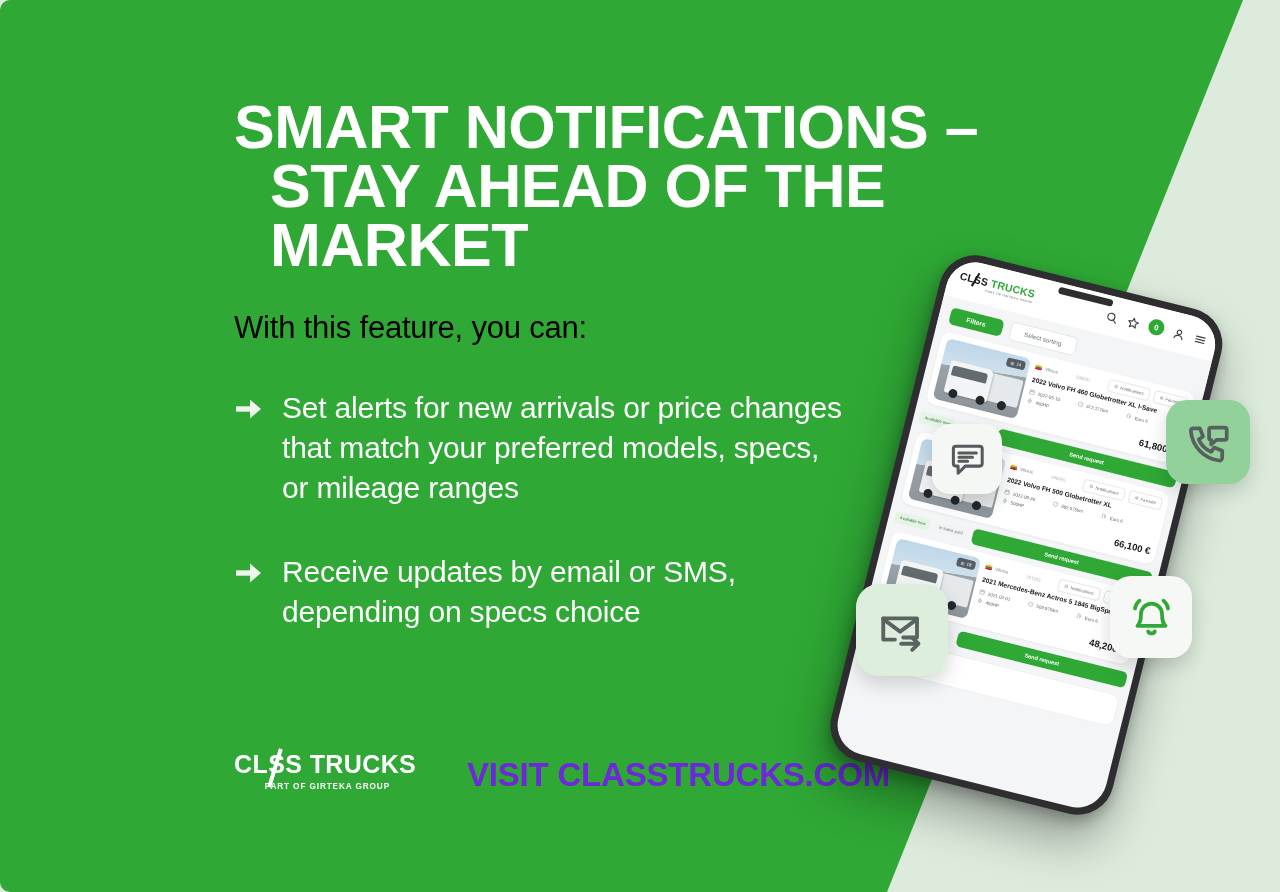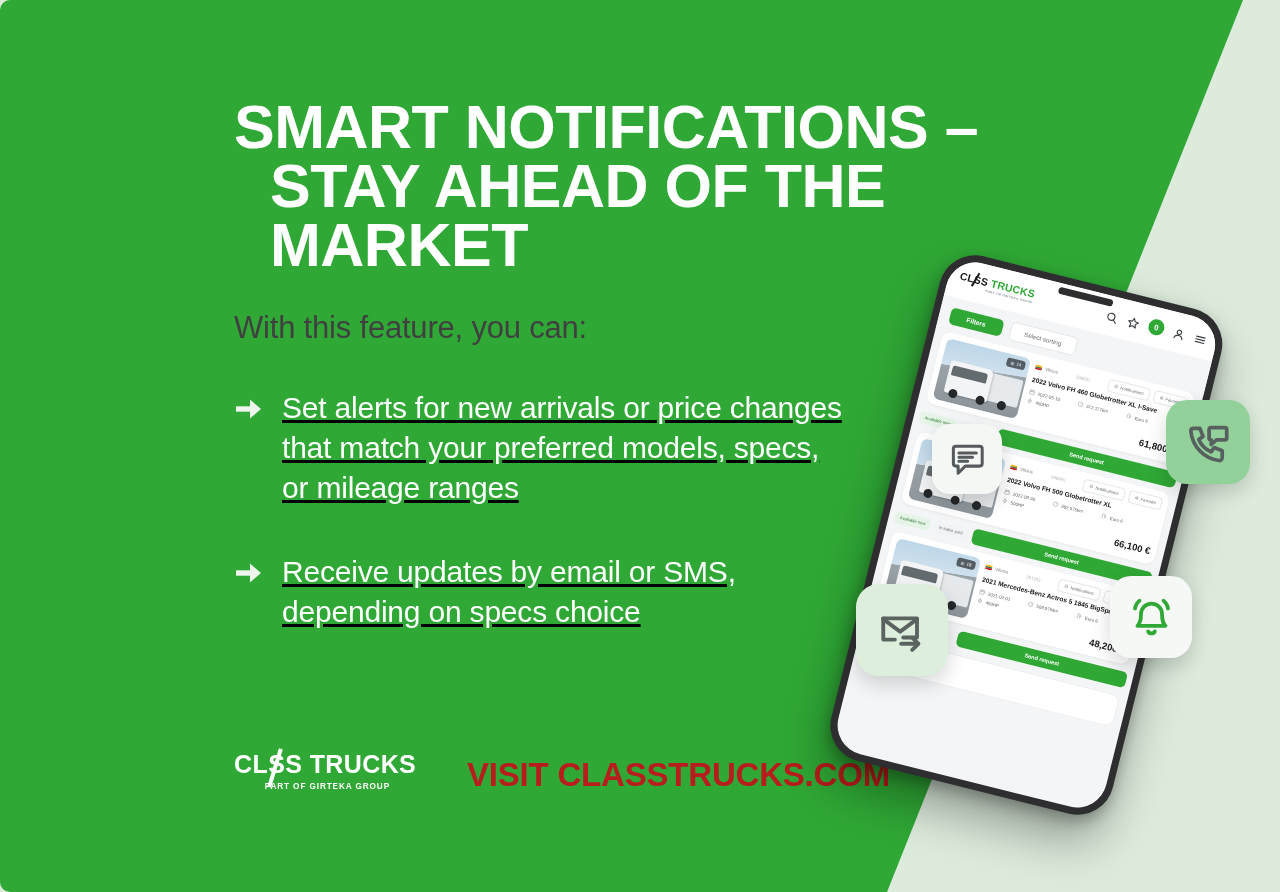--- a/index.html
+++ b/index.html
@@ -19,24 +19,24 @@
   }
 
   
   .content{position:absolute;left:234px;top:98px;width:800px;}
   .headline{
     color:#fff;font-weight:bold;letter-spacing:-0.5px;
     font-size:61px;line-height:0.97;margin:0;
   }
   .headline .l2{display:block;margin-left:36px;}
   .lead{
-    color:#404040;font-size:31px;margin:0;
+    color:#000000;font-size:31px;margin:0;
     position:absolute;top:212px;left:0;letter-spacing:-0.2px;
   }
-  .bullets{position:absolute;top:290px;left:0;width:640px;text-decoration:underline;}
+  .bullets{position:absolute;top:290px;left:0;width:640px;}
   .bullet{display:flex;align-items:flex-start;margin-bottom:44px;}
   .bullet-arrow{
     width:30px;height:34px;flex:0 0 30px;margin-right:18px;margin-top:4px;
     display:flex;align-items:center;justify-content:flex-start;
   }
   .bullet-arrow svg{display:block;}
   .bullet-text{
     color:#fff;font-size:30px;line-height:1.33;letter-spacing:-0.2px;
     max-width:560px;
   }
@@ -50,21 +50,21 @@
   }
   .logo-slash{
     position:absolute;left:39px;top:-4px;width:4px;height:40px;
     background:#fff;transform:rotate(17deg);transform-origin:center;
   }
   .logo-sub{
     color:#fff;font-size:8.2px;font-weight:bold;letter-spacing:0.9px;
     text-align:right;margin-top:5px;white-space:nowrap;
   }
   .cta{
-    color:#b91c1c;font-weight:bold;font-size:33px;margin-left:77px;
+    color:#6d28d9;font-weight:bold;font-size:33px;margin-left:77px;
     letter-spacing:-0.2px;white-space:nowrap;
   }
 
   
   .phone-wrap{
     position:absolute;left:836px;top:258px;width:420px;height:570px;
     transform:rotate(14deg);
   }
   .phone{
     position:absolute;left:44px;top:22px;width:290px;height:520px;

